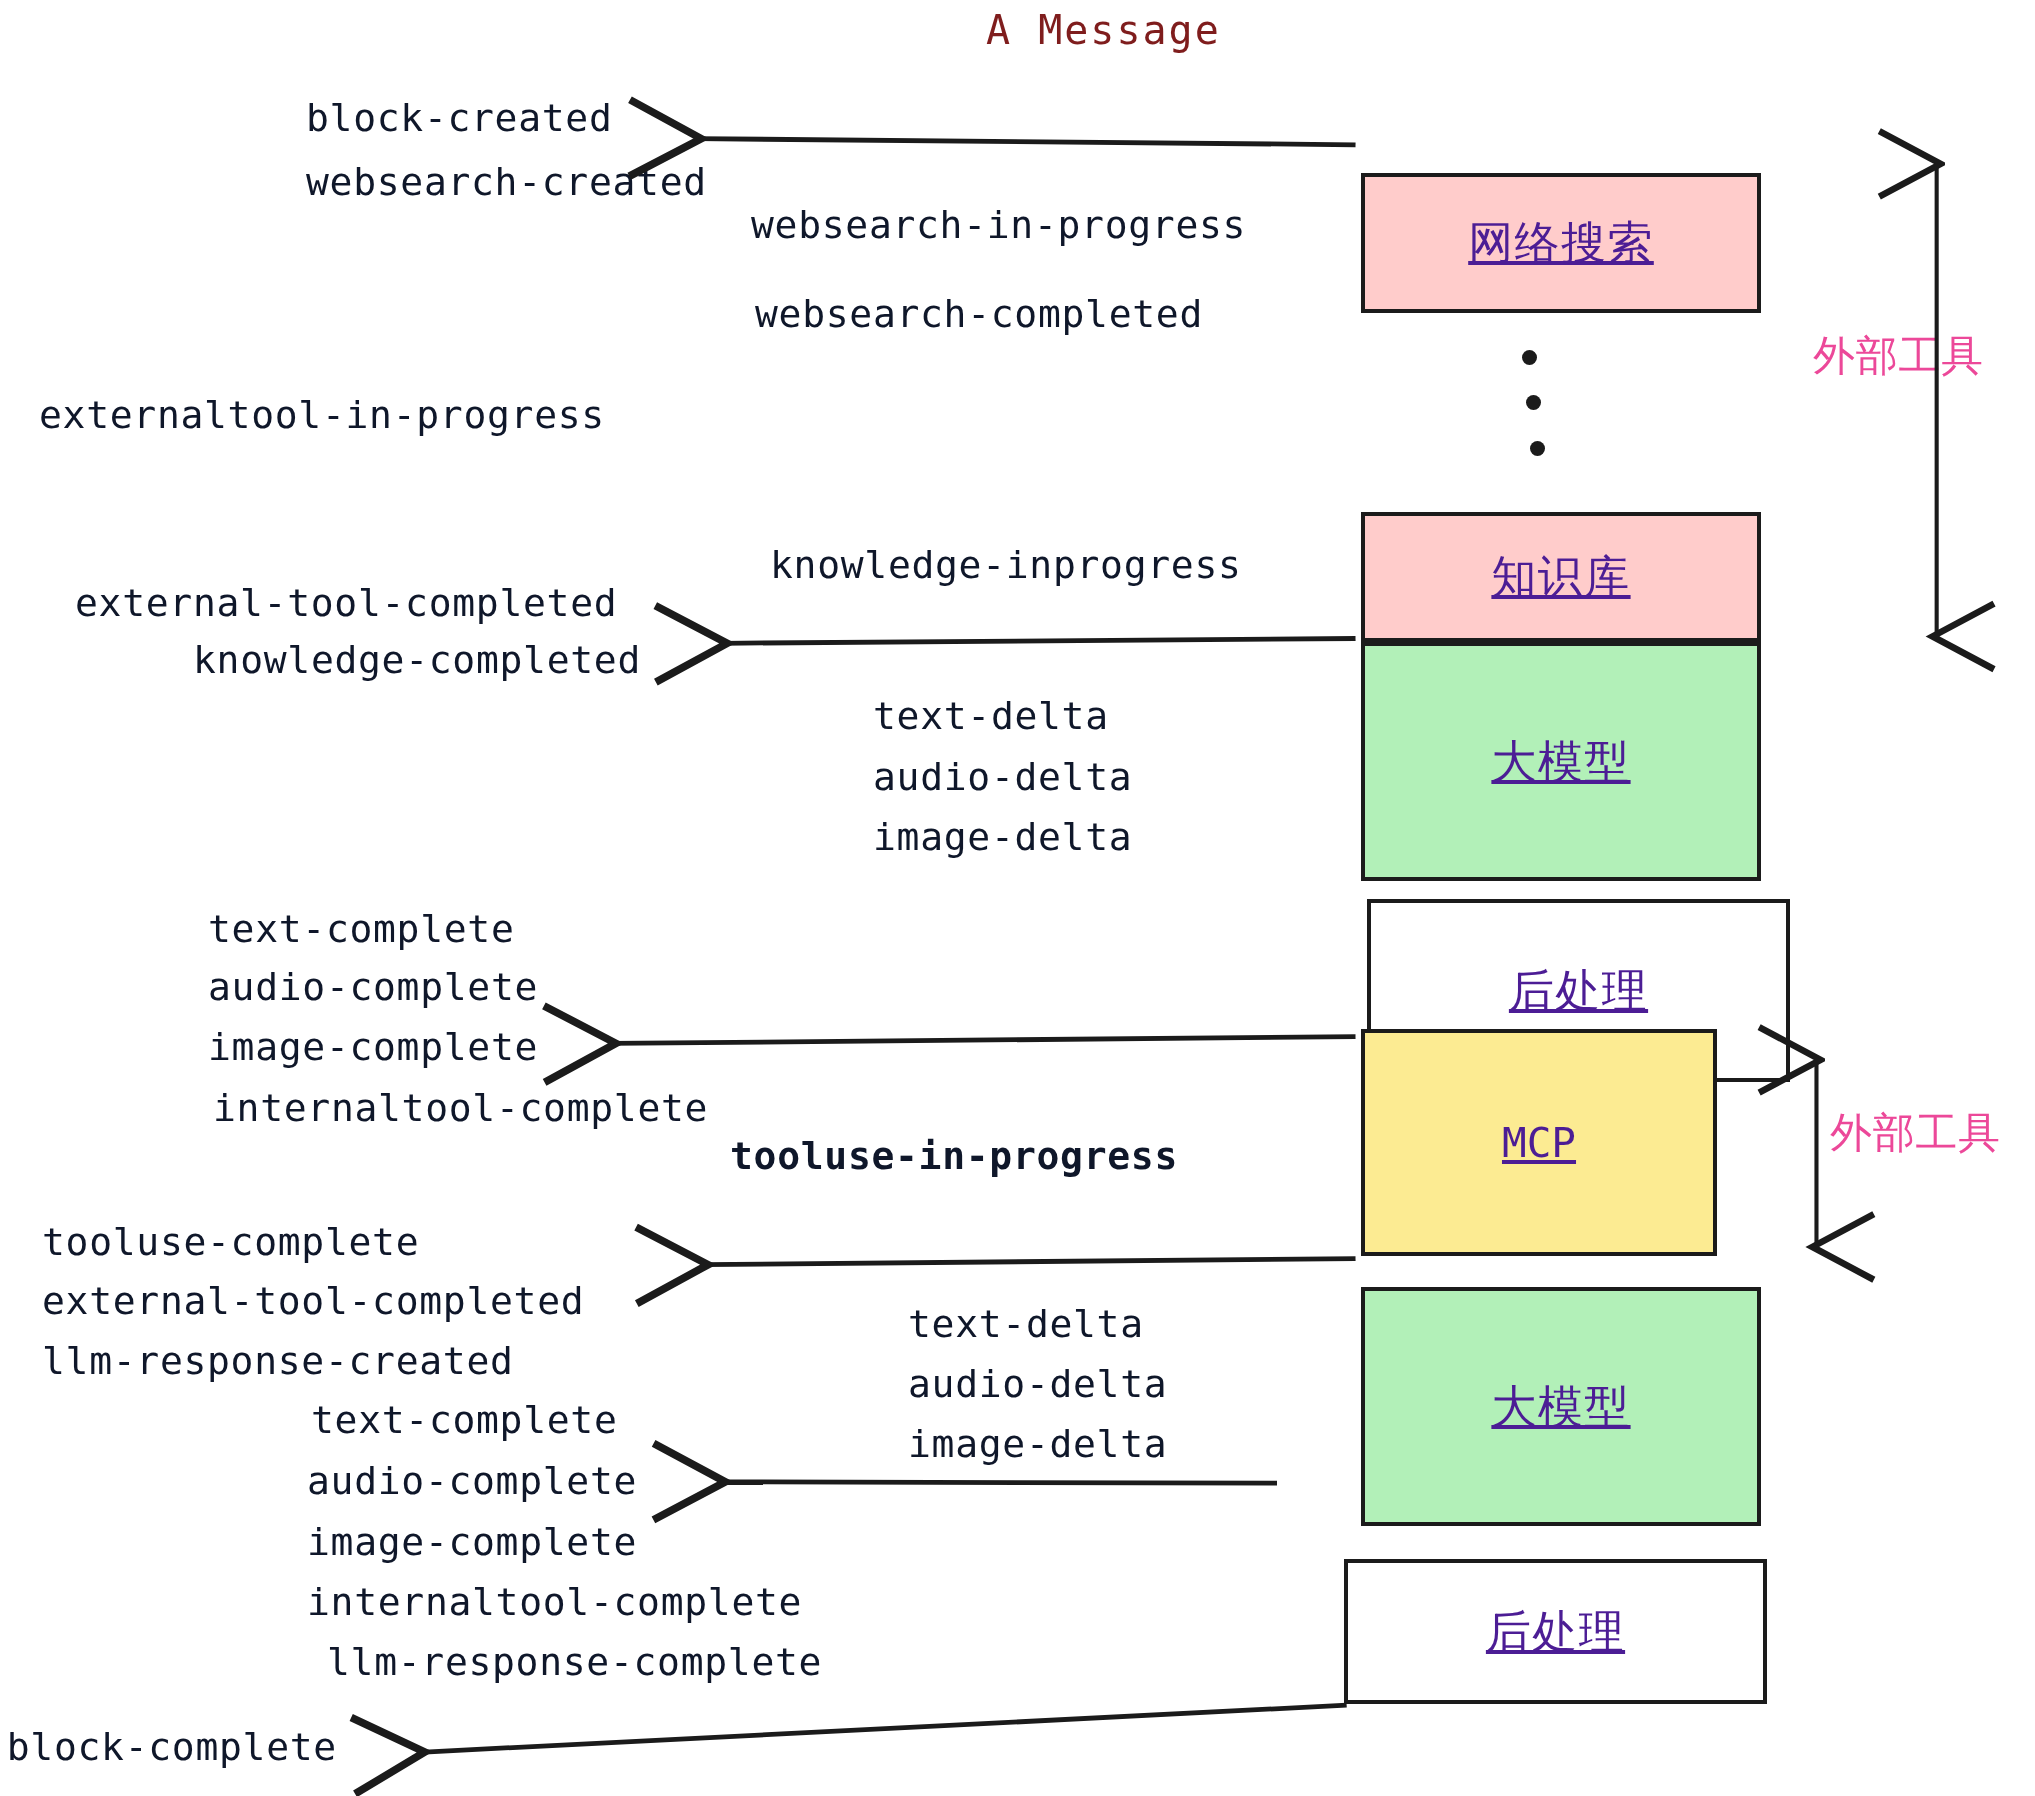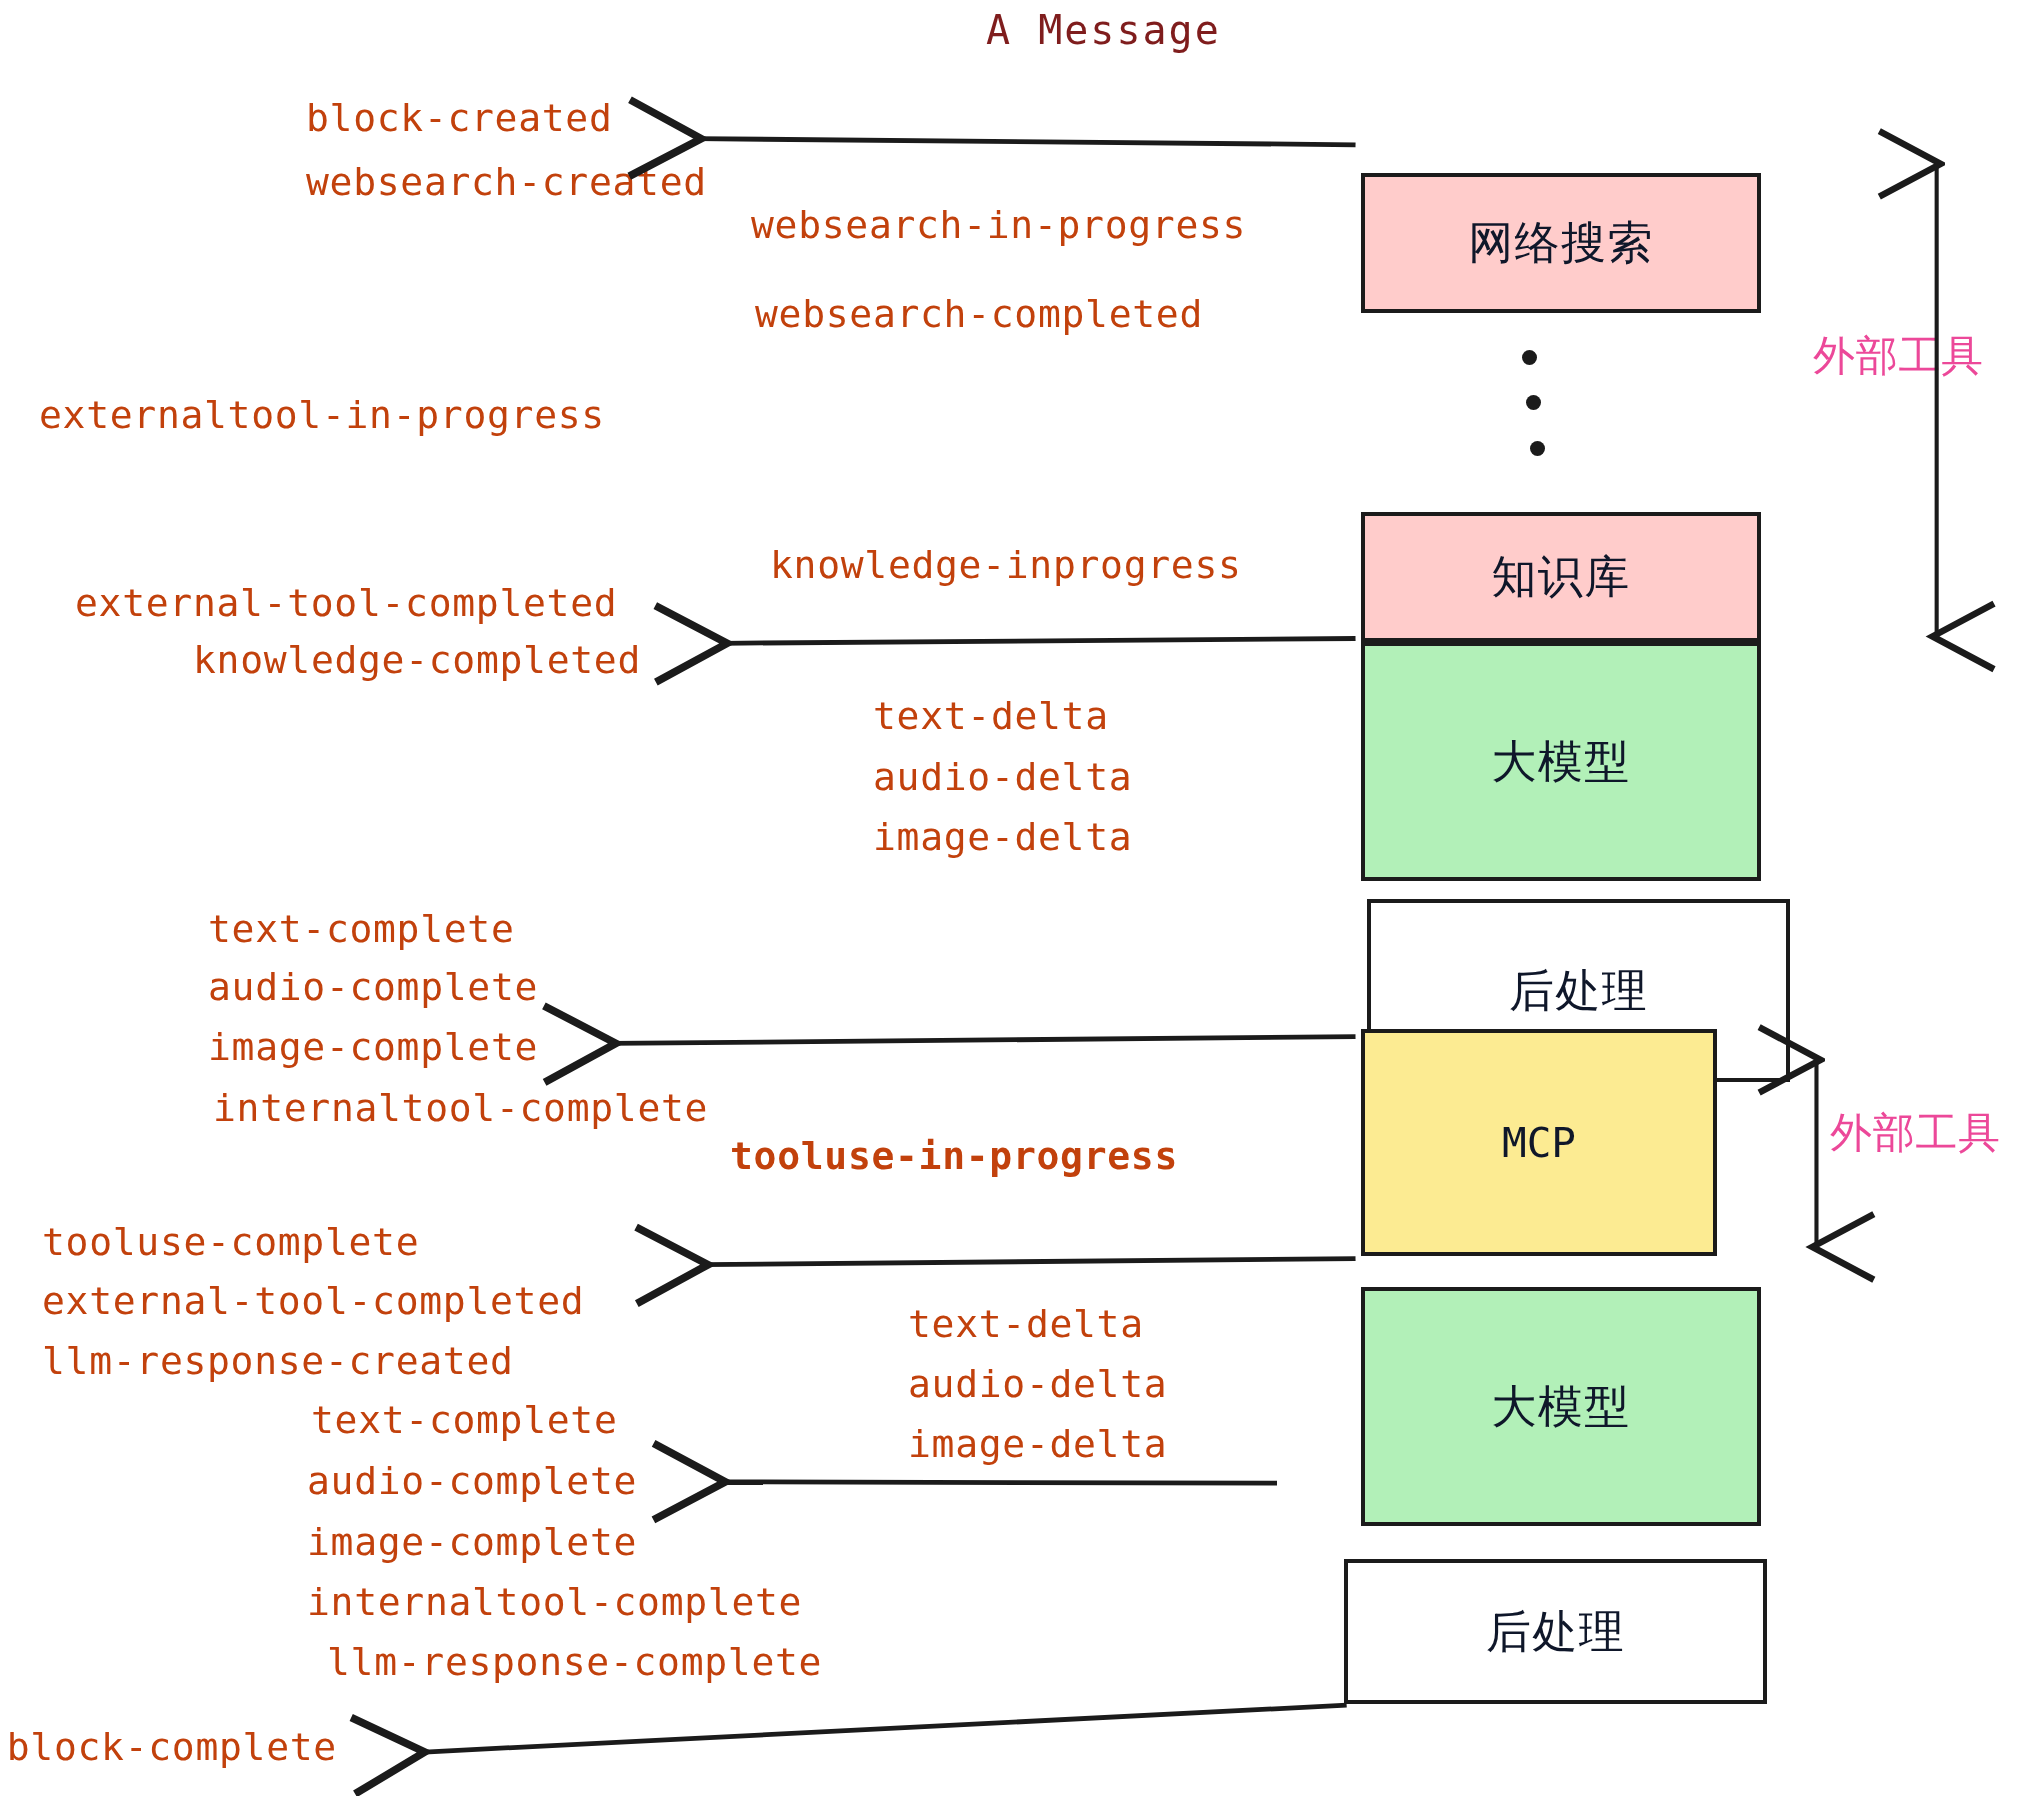--- a/index.html
+++ b/index.html
@@ -13,21 +13,21 @@
     height: 1796px;
     background: #ffffff;
     font-family: "DejaVu Sans Mono", "Liberation Mono", monospace;
     overflow: hidden;
   }
 
   
   .evt {
     position: absolute;
     white-space: nowrap;
-    color: #c2410c;
+    color: #0f172a;
     font-family: "DejaVu Sans Mono", "Liberation Mono", monospace;
     font-size: 38px;
     line-height: 1.0;
     letter-spacing: 0.7px;
   }
   .title {
     position: absolute;
     white-space: nowrap;
     color: #7f1d1d;
     font-family: "DejaVu Sans Mono", "Liberation Mono", monospace;
@@ -39,24 +39,25 @@
   .nodebox {
     position: absolute;
     box-sizing: border-box;
     border: 4.8px solid #1b1b1b;
     display: flex;
     align-items: center;
     justify-content: center;
   }
   .nodebox .boxlabel {
     font-family: "DejaVu Sans", "Liberation Sans", sans-serif;
-    color: #0f172a;
+    color: #4c1d95;
     font-size: 45px;
     letter-spacing: 1.4px;
     white-space: nowrap;
+    text-decoration: underline;
   }
   .nodebox.mono .boxlabel {
     font-family: "DejaVu Sans Mono", "Liberation Mono", monospace;
     font-size: 41px;
     letter-spacing: 0px;
   }
 
   
   .grouplabel {
     position: absolute;

